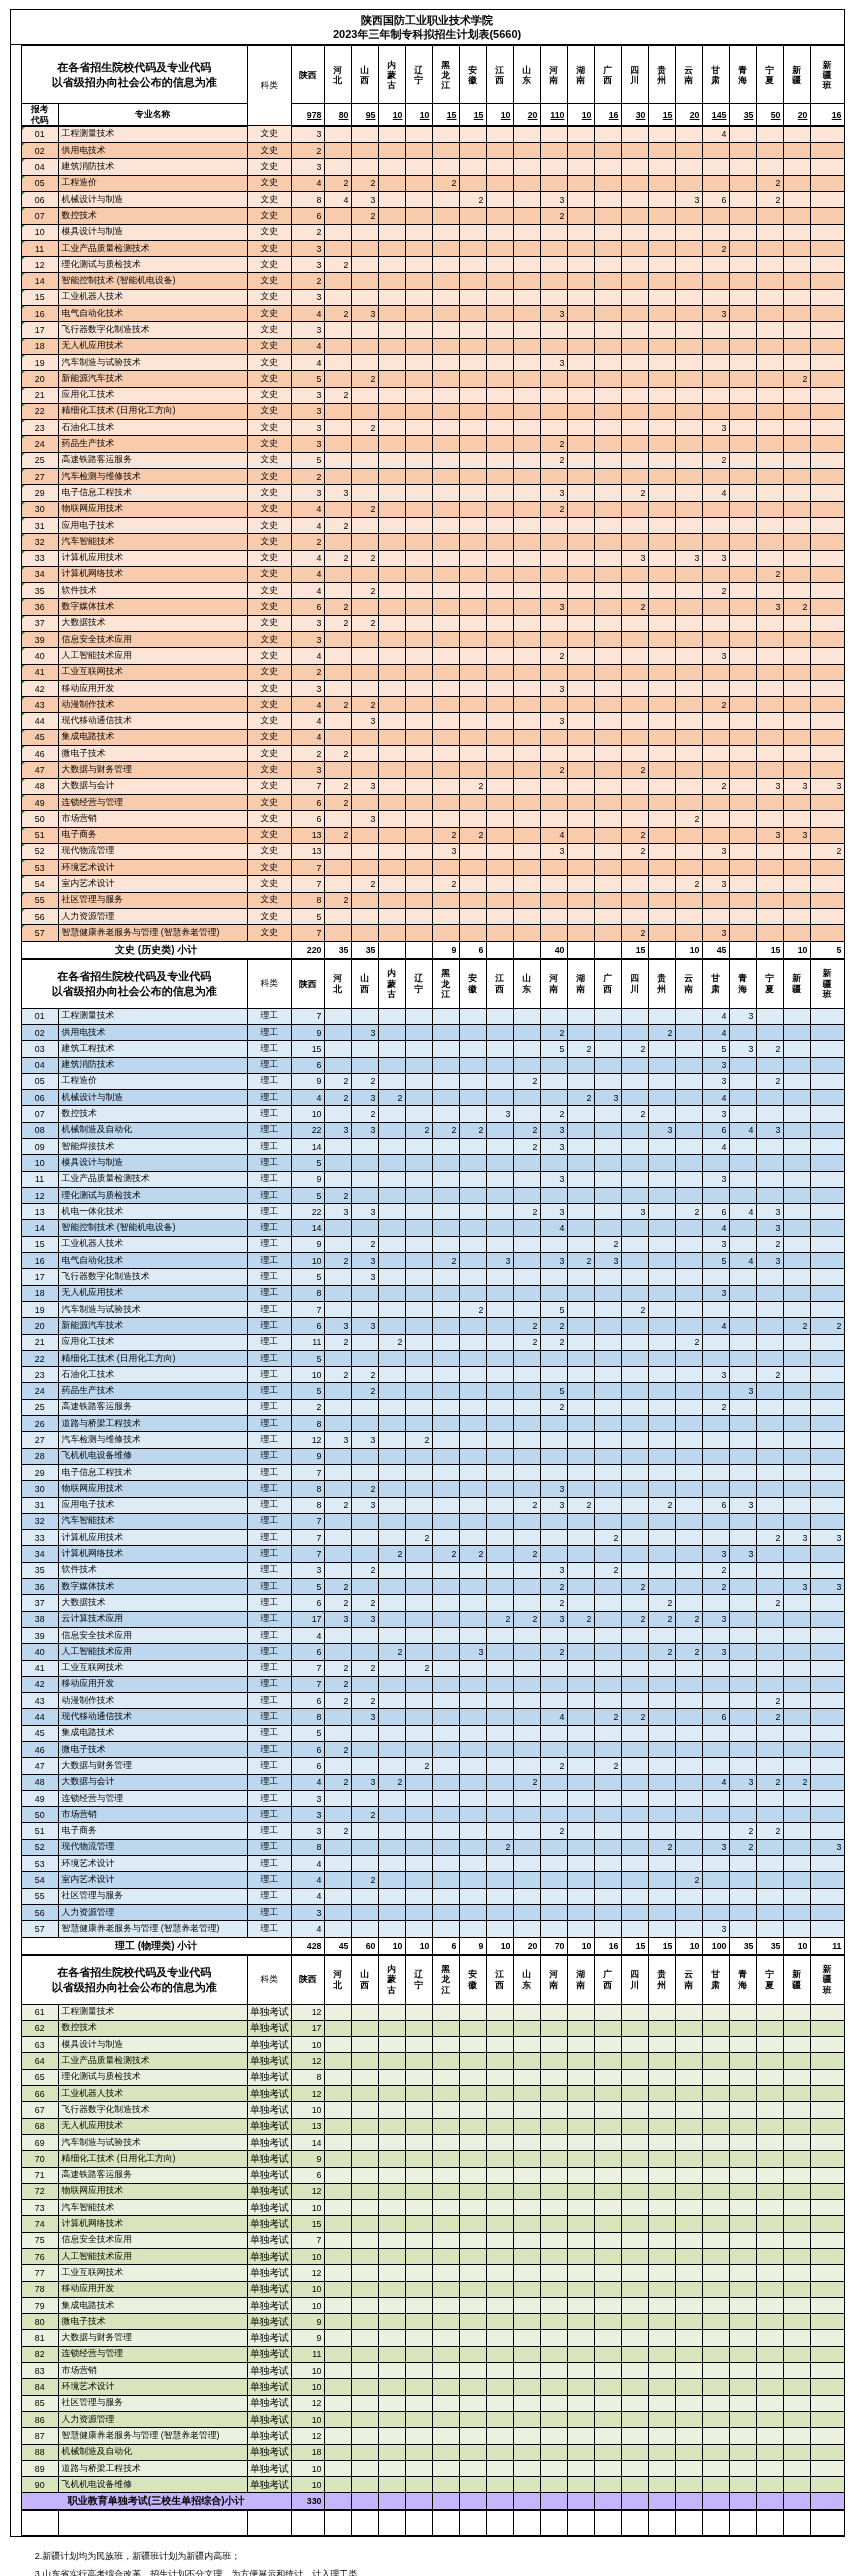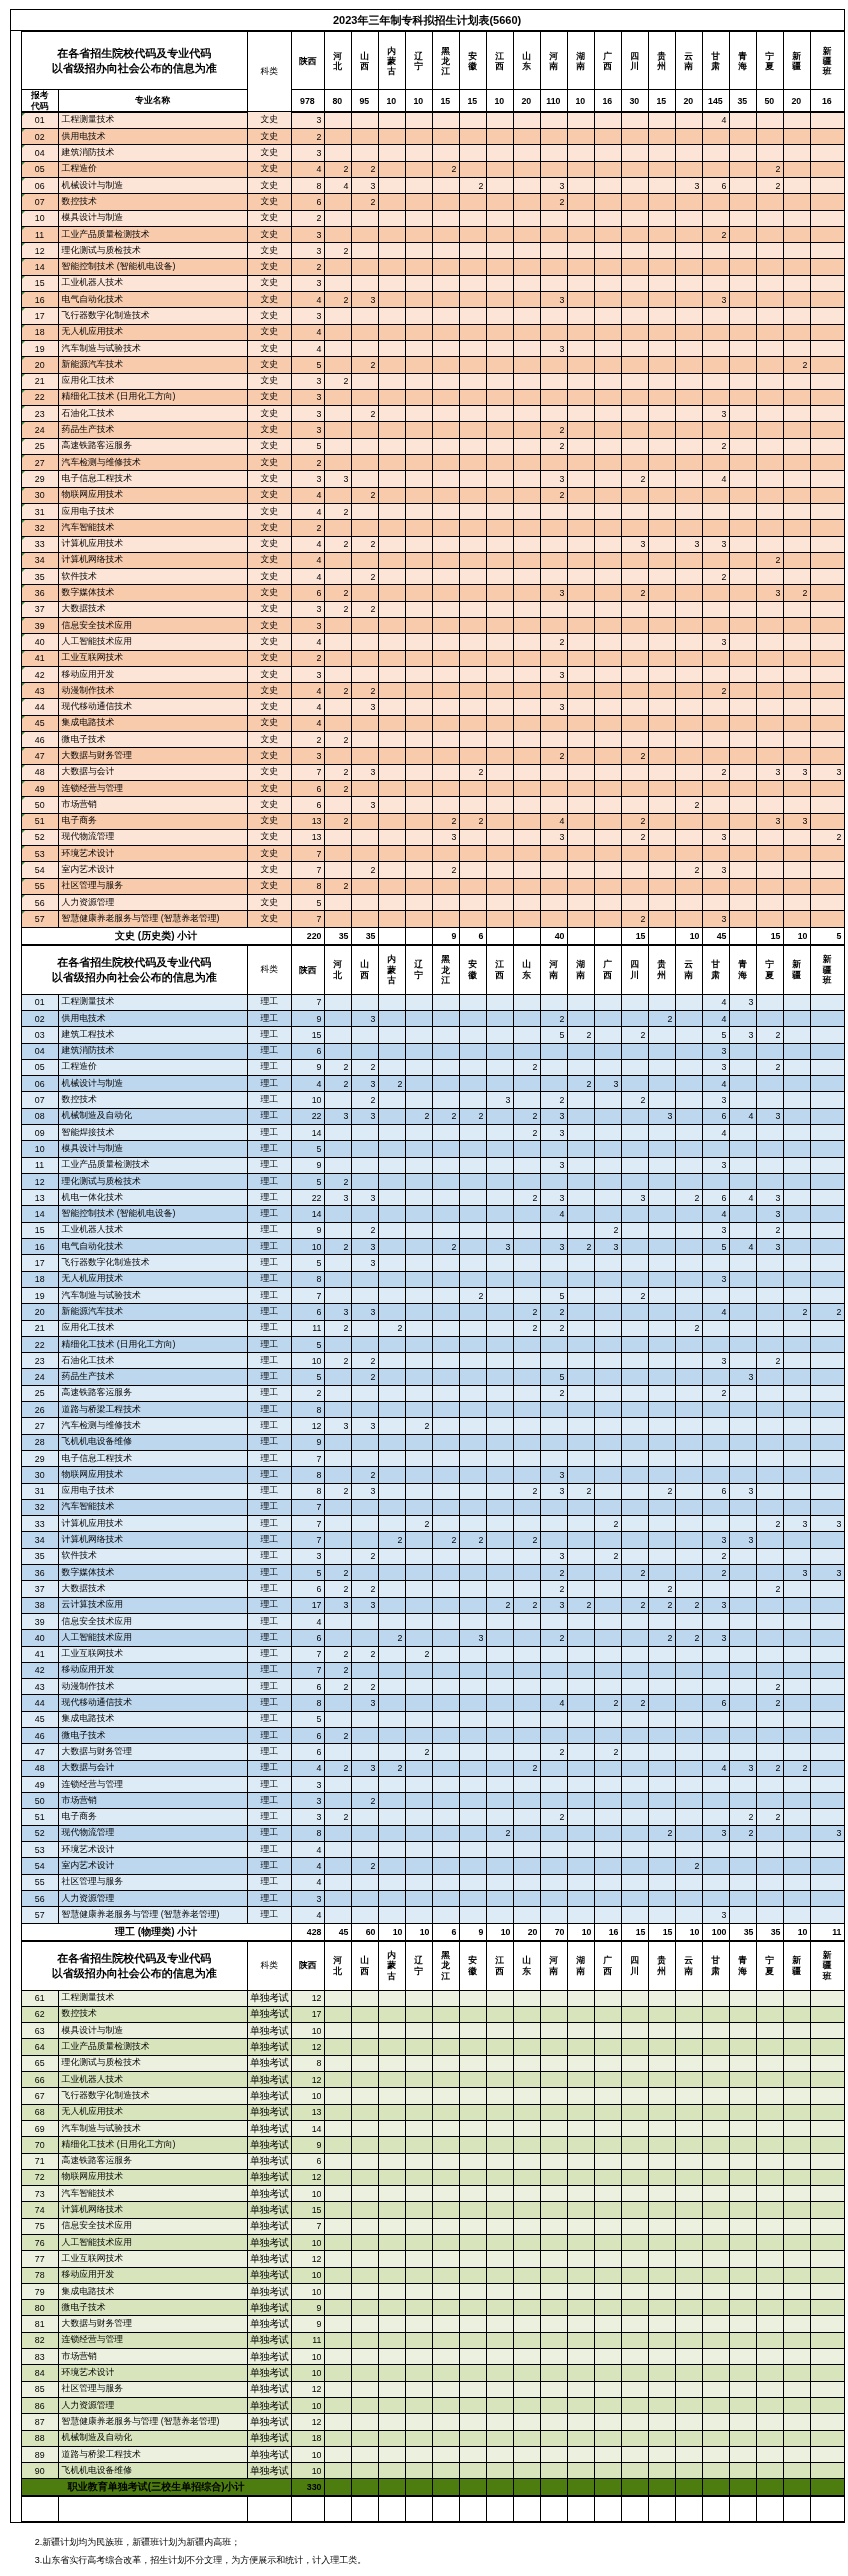--- a/index.html
+++ b/index.html
@@ -15,42 +15,43 @@
   tr.secHead th { height:48px; }
   tr.row td { height:15.3px; }
   tr.subtotal-row td { height:16px; border-bottom:2.2px solid #000; font-weight:bold; }
   tr.totals-row td, tr.totals-row th { border-bottom:2.2px solid #000; }
   th.note { font-weight:bold; font-size:11px; white-space:pre-line; line-height:14.6px; }
   th.prov { font-weight:bold; white-space:pre-line; line-height:10.2px; padding:0; }
   th.subj { font-weight:normal; }
   th.codeh { font-weight:bold; white-space:pre-line; line-height:10.2px;margin-top:9px; }
   th.majorh { font-weight:bold;text-align:center; }
   td.num { text-align:right; padding-right:2.2px; }
-  tr.totals-row td.num { font-weight:bold; text-align:center; }
+  tr.totals-row td.num { font-weight:bold; text-align:right;text-decoration:underline; }
   td.code { text-align:center; position:relative; }
   td.code.tri::before { content:""; position:absolute; top:0; left:0;
       border-top:3.7px solid #3a8a3a; border-right:3.7px solid transparent; }
   td.name { text-align:left; padding-left:2.9px; white-space:nowrap; }
   td.subject { text-align:center; }
   td.subject.small { font-size:10px; letter-spacing:-0.4px; padding:0; }
   td.sublabel { text-align:center; font-weight:bold; font-size:10px; }
   .ws.light td { background:#fce4d6; } .ws.dark td { background:#f8cbad; }
   .lg.light td { background:#ddebf7; } .lg.dark td { background:#bdd7ee; }
   .dd.light td { background:#ebf1de; } .dd.dark td { background:#d8e4bc; }
-  tr.sub-green td { background:#4d7c0f; }
+  tr.sub-green td { background:#c4b5fd; }
   tr.empty-row td { height:23.4px; background:#fff; }
   .notes { margin:10.2px 0 14.6px 5.8px; font-size:9px; line-height:18px; }
   .notes .indent { margin-left:29px; }
 </style>
 </head>
 <body>
 
 <div class="page">
   <div class="frame">
     <div class="title-block">
+      <div>陕西国防工业职业技术学院</div>
       <div>2023年三年制专科拟招生计划表(5660)</div>
     </div>
     <table>
       <colgroup>
         <col style="width:37px">
           <col style="width:189px">
           <col style="width:44px">
           <col style="width:33px">
         <col style="width:27px">
           <col style="width:27px">

